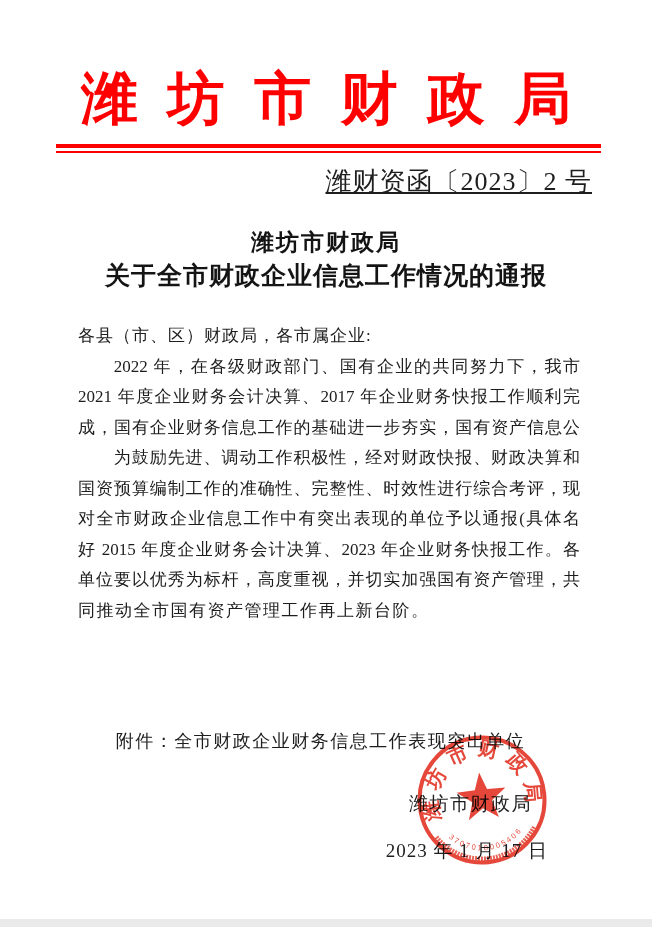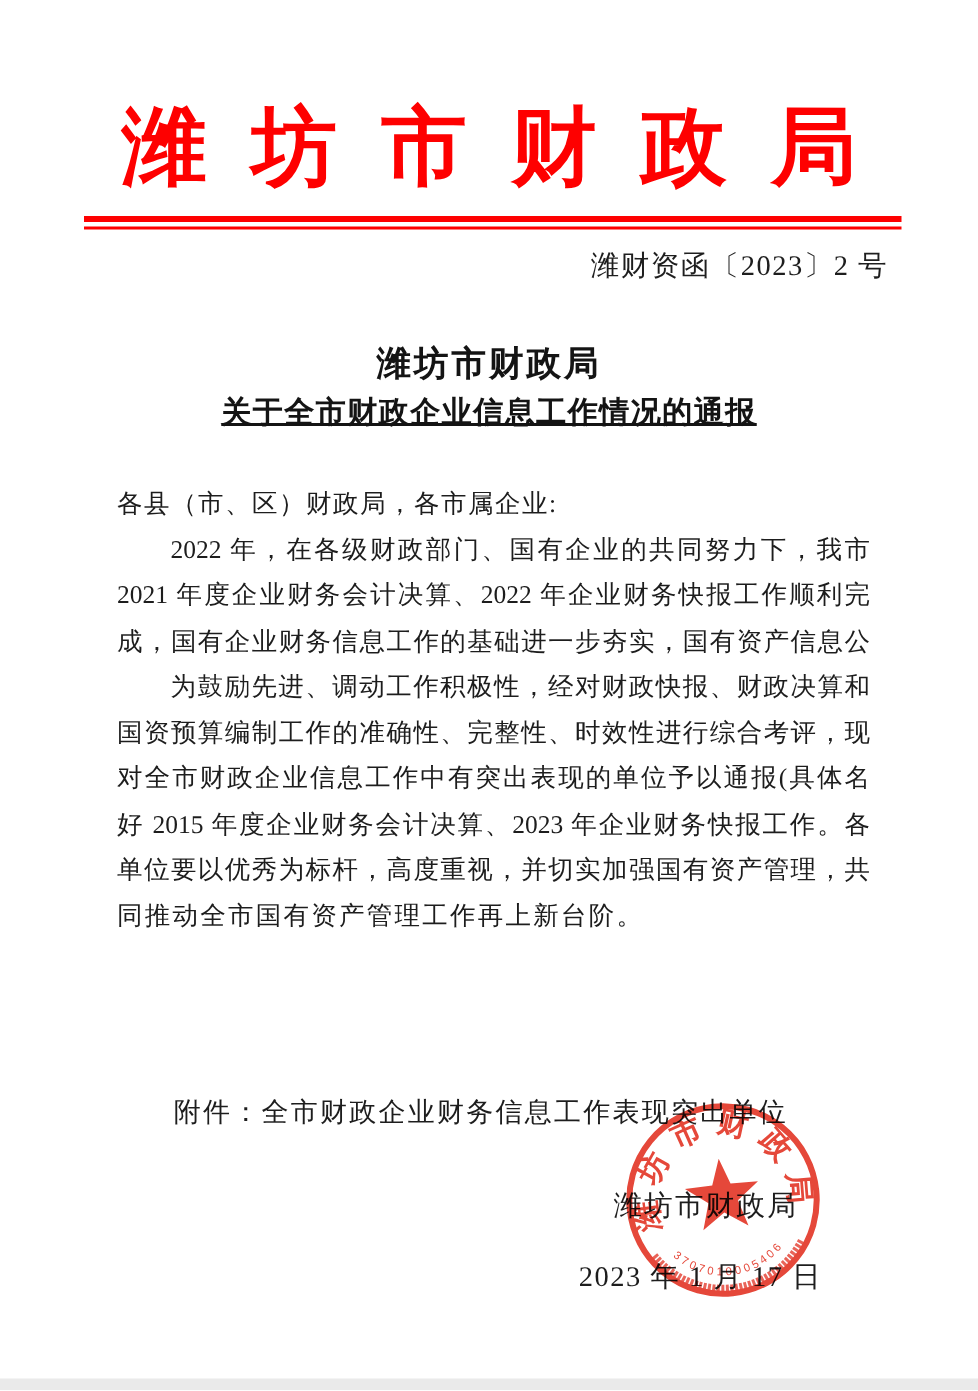--- a/index.html
+++ b/index.html
@@ -15,26 +15,26 @@
     display:flex; justify-content:space-between; align-items:center;
     font-size:57px; font-weight:bold; color:#fe0000; line-height:66px;
   }
   
   .red-rule { position:absolute; top:144px; left:56px; width:545px; }
   .rule-thick { height:4px; background:#fe0000; }
   .rule-thin  { height:2px; background:#fe0000; margin-top:3px; }
   
   .doc-number {
     position:absolute; top:164px; right:60px;
-    font-size:19px; letter-spacing:1px; color:#1e1e1e;
+    font-size:26px; letter-spacing:1px; color:#1e1e1e;text-decoration:underline;
   }
   
   .title { position:absolute; top:227px; left:0; width:652px; text-align:center; font-weight:bold; color:#141414; }
   .title-l1 { font-size:23px; line-height:31px; letter-spacing:2px; }
-  .title-l2 { font-size:20px; line-height:35px; letter-spacing:1px;text-decoration:underline; }
+  .title-l2 { font-size:25px; line-height:35px; letter-spacing:1px; }
   
   .body { position:absolute; top:321px; left:78px; width:502px; font-size:17px; color:#1d1d1d; }
   .bl { line-height:30.55px; height:30.55px; letter-spacing:1px; overflow:hidden; }
   .jf { text-align:justify; text-align-last:justify; letter-spacing:normal; }
   .ind { text-indent:2.1em;font-family:Liberation Serif, serif; }
   .last { letter-spacing:1.5px; }
   .attachment {
     position:absolute; top:726px; left:78px; width:502px;
     font-size:18px; line-height:30px; letter-spacing:1.5px; text-indent:2.1em; color:#1d1d1d;
   }
@@ -75,21 +75,21 @@
   <div class="doc-number">潍财资函〔2023〕2 号</div>
 
   <div class="title">
     <div class="title-l1">潍坊市财政局</div>
     <div class="title-l2">关于全市财政企业信息工作情况的通报</div>
   </div>
 
   <div class="body">
     <div class="bl">各县（市、区）财政局，各市属企业:</div>
     <div class="bl jf ind">2022 年，在各级财政部门、国有企业的共同努力下，我市</div>
-    <div class="bl jf">2021 年度企业财务会计决算、2022 年企业财务快报工作顺利完</div>
+    <div class="bl jf">2021 年度企业财务会计决算、2017 年企业财务快报工作顺利完</div>
     <div class="bl jf">成，国有企业财务信息工作的基础进一步夯实，国有资产信息公</div>
     <div class="bl jf ind">为鼓励先进、调动工作积极性，经对财政快报、财政决算和</div>
     <div class="bl jf">国资预算编制工作的准确性、完整性、时效性进行综合考评，现</div>
     <div class="bl jf">对全市财政企业信息工作中有突出表现的单位予以通报(具体名</div>
     <div class="bl jf">好 2015 年度企业财务会计决算、2023 年企业财务快报工作。各</div>
     <div class="bl jf">单位要以优秀为标杆，高度重视，并切实加强国有资产管理，共</div>
     <div class="bl last">同推动全市国有资产管理工作再上新台阶。</div>
   </div>
 
   <div class="attachment">附件：全市财政企业财务信息工作表现突出单位</div>

